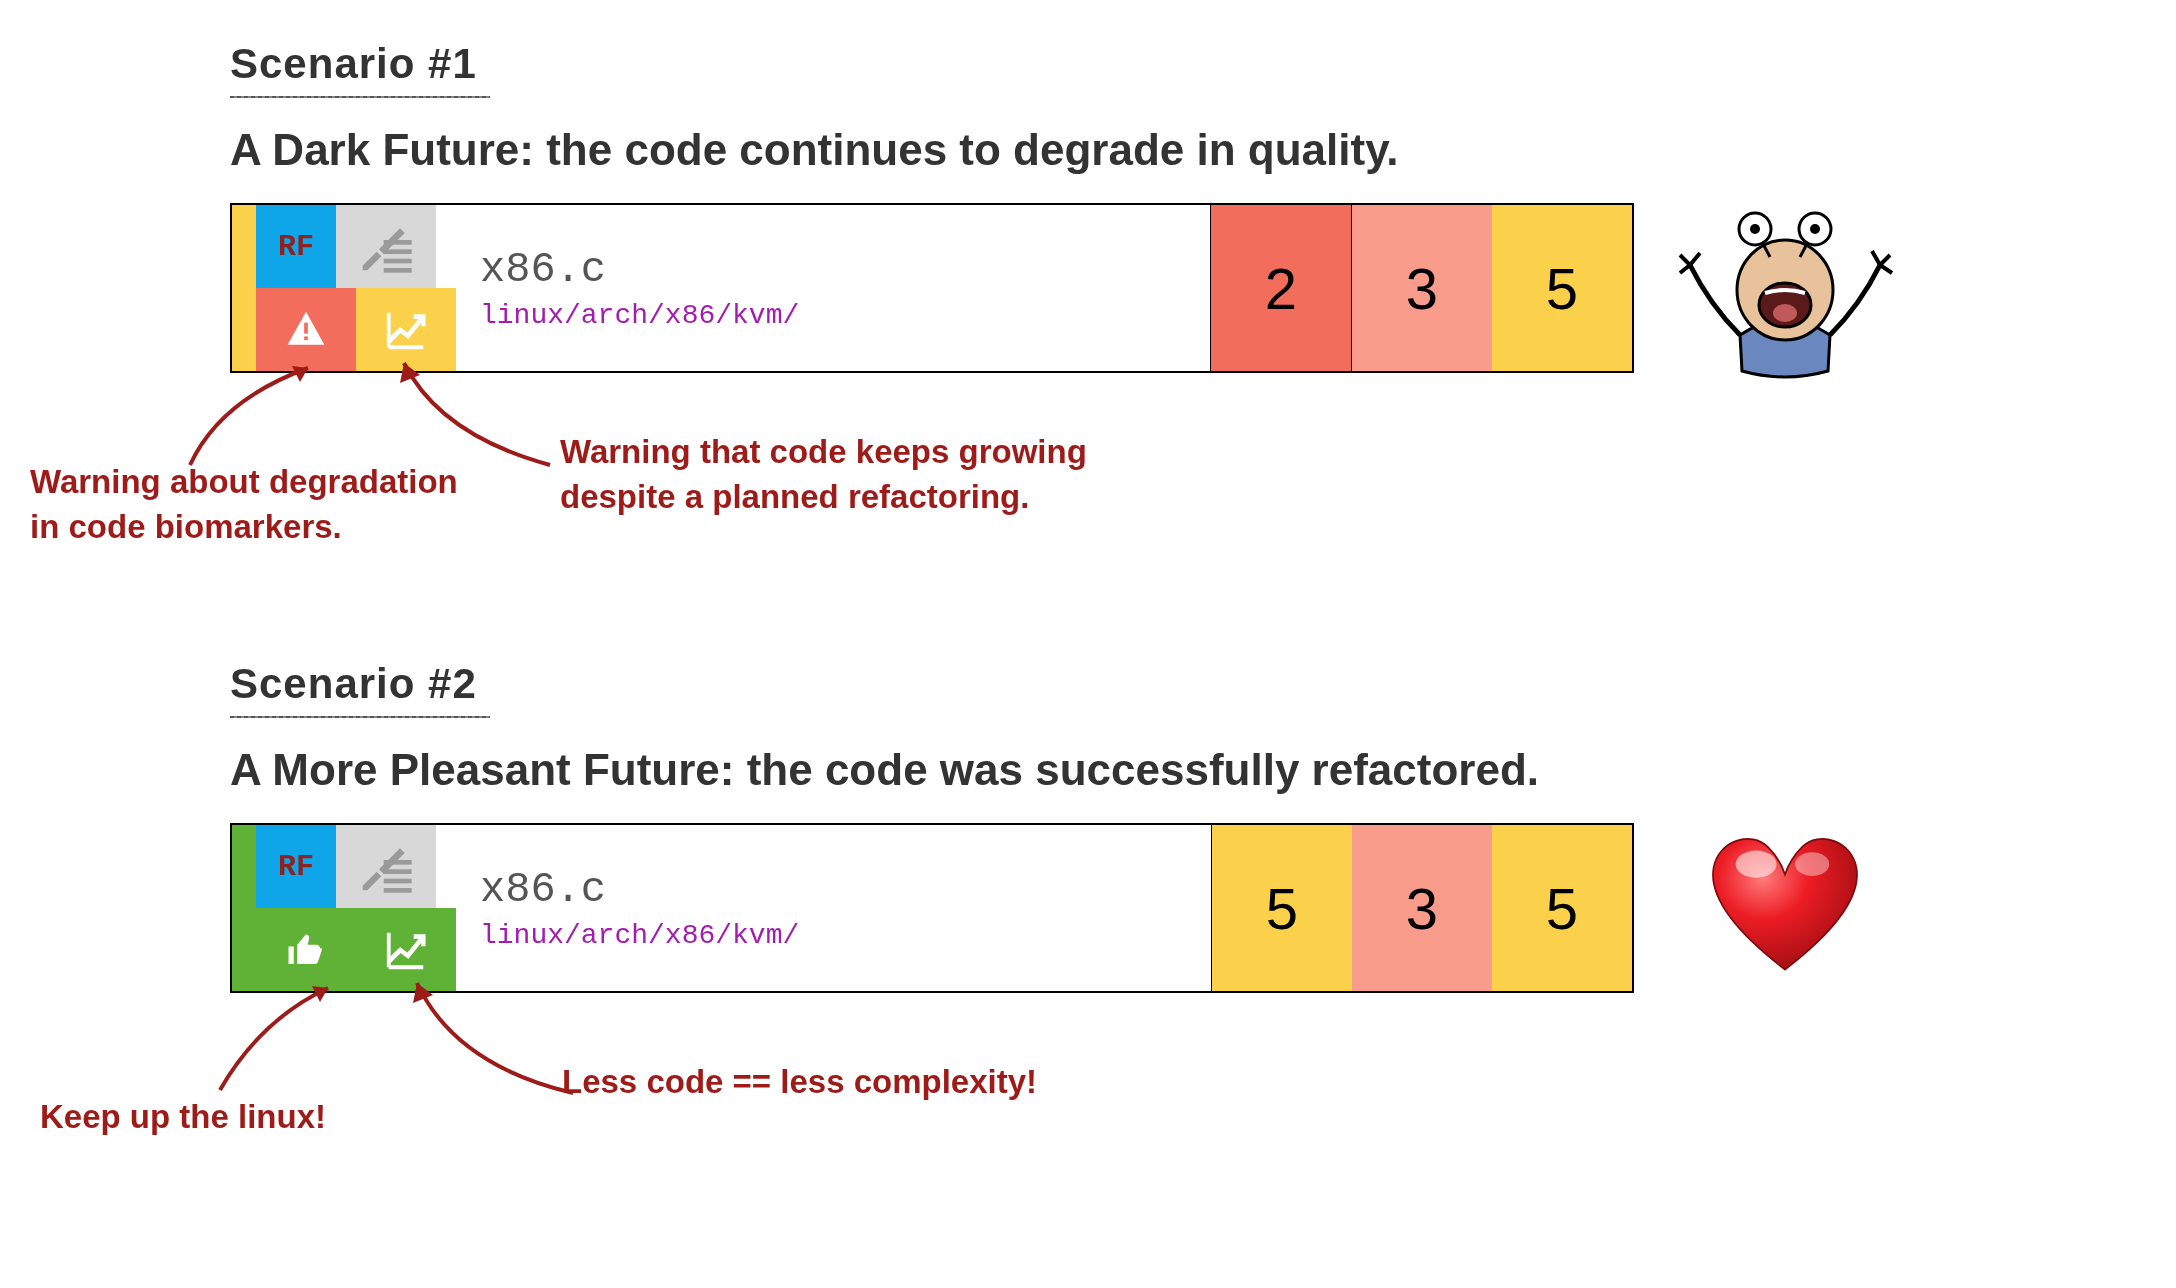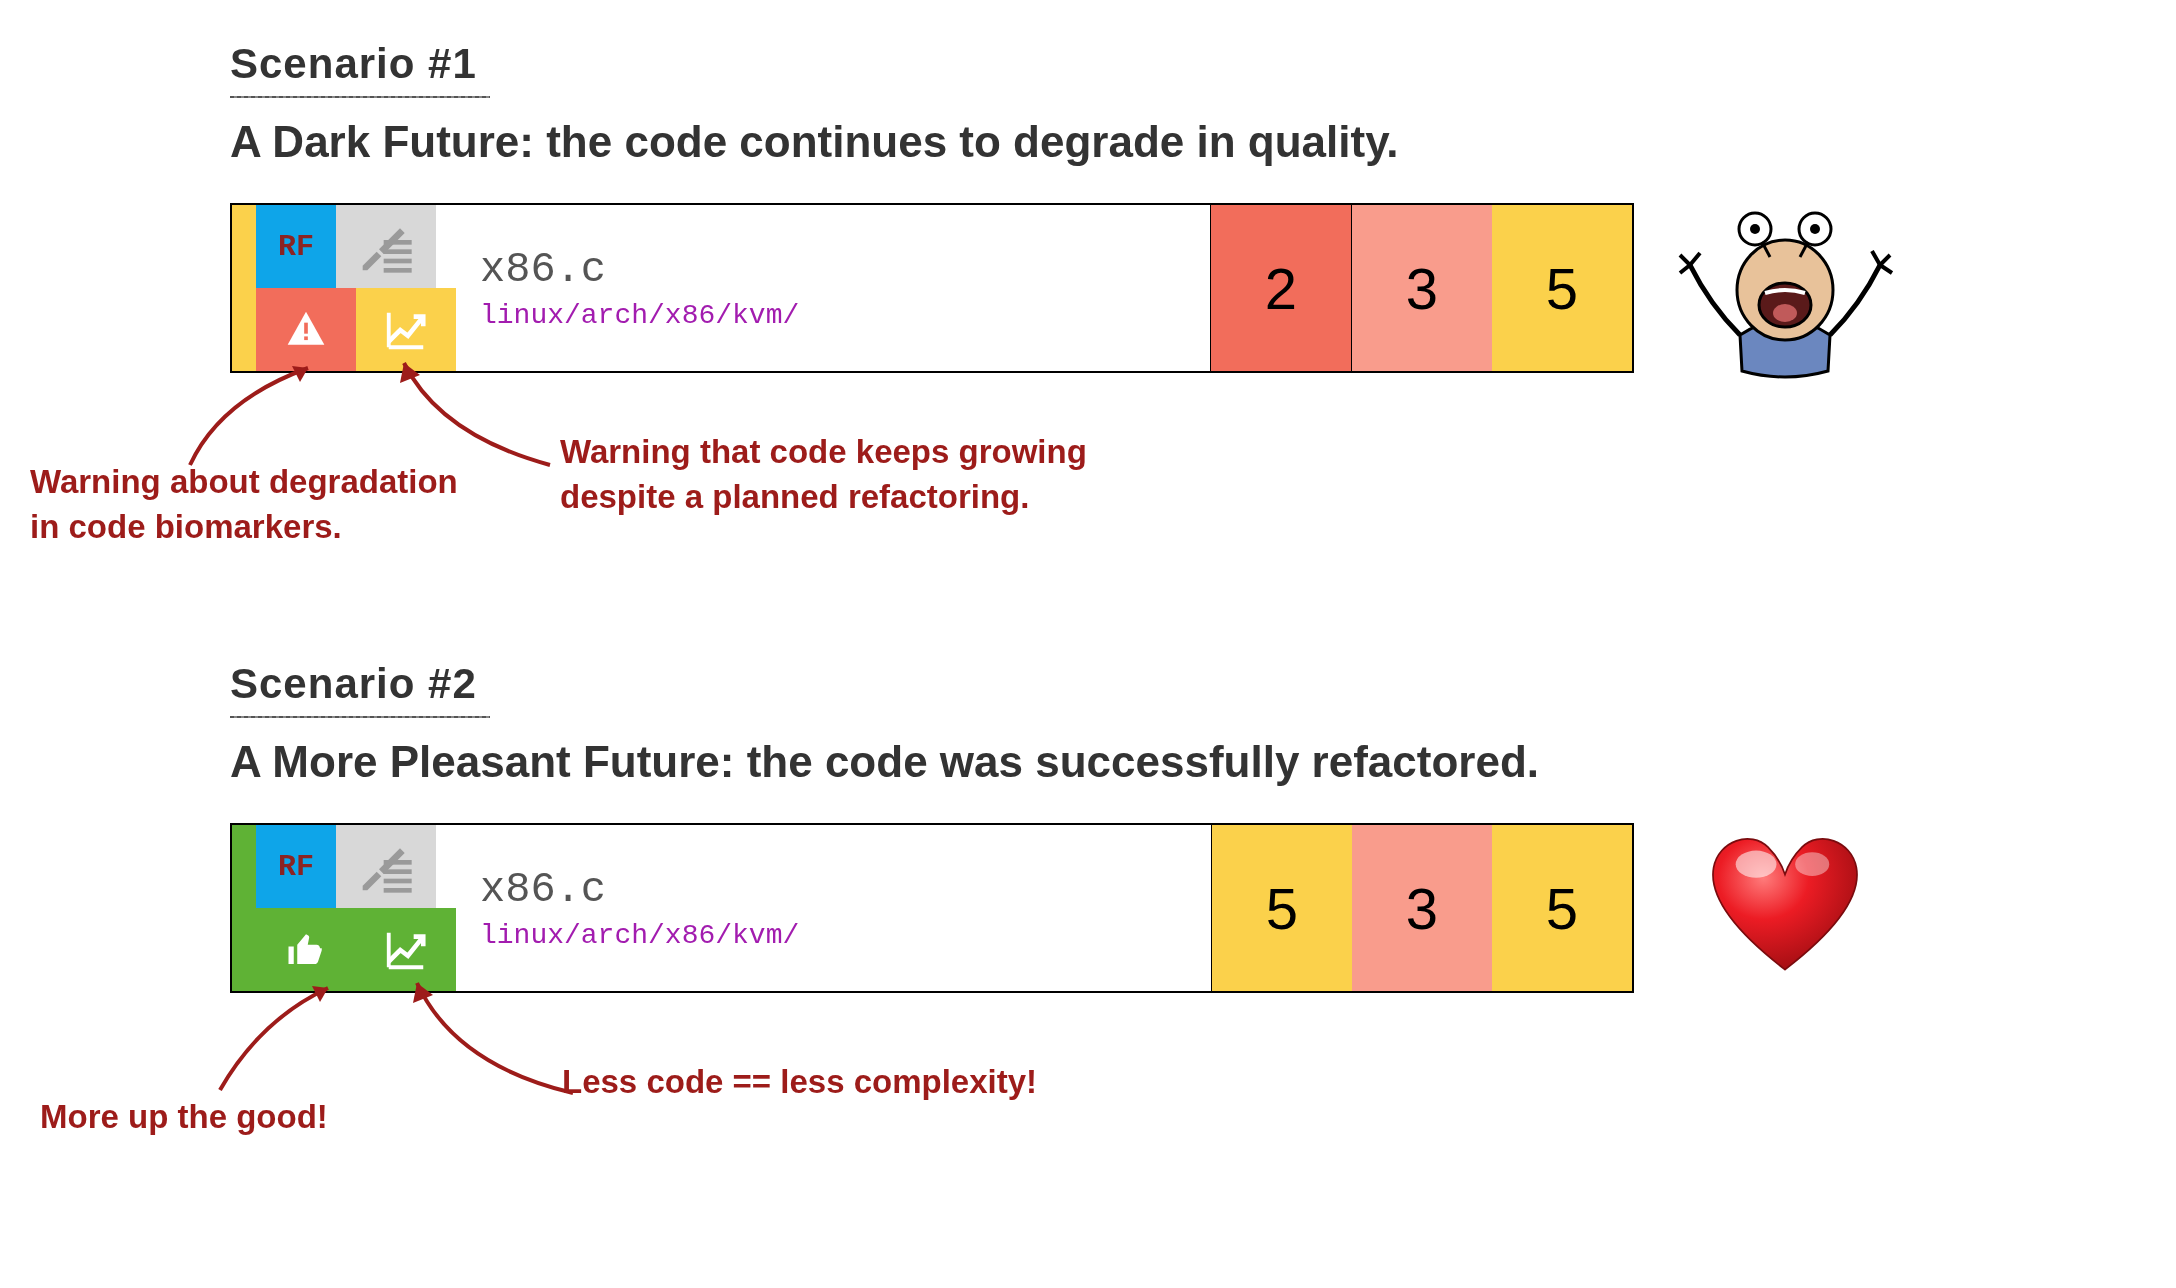--- a/index.html
+++ b/index.html
@@ -33,21 +33,21 @@
   .scenario .underline {
     height: 2px;
     background: repeating-linear-gradient(90deg,#555,#555 4px,#888 4px,#888 7px);
     margin-top: 4px;
     width: 260px;
   }
   .scenario .subtitle {
     font-size: 44px;
     font-weight: 700;
     color: #333;
-    margin-top: 19px;
+    margin-top: 27px;
   }
 
   
   .file-card {
     position: absolute;
     border: 2px solid #000;
     height: 166px;
     display: flex;
     background: #fff;
   }
@@ -326,16 +326,16 @@
 
   <svg class="arrow" style="left:160px; top:980px;" width="220" height="120">
     <path d="M60 110 Q100 40 168 8"></path>
     <polygon class="arrowhead" points="168,8 152,6 160,22"></polygon>
   </svg>
   <svg class="arrow" style="left:395px; top:975px;" width="230" height="130">
     <path d="M178 118 Q60 90 22 8"></path>
     <polygon class="arrowhead" points="22,8 18,28 38,20"></polygon>
   </svg>
 
-  <div class="anno" style="left:40px; top:1095px;">More up the good!</div>
+  <div class="anno" style="left:40px; top:1095px;">Keep up the linux!</div>
   <div class="anno" style="left:562px; top:1060px;">Less code == less complexity!</div>
 
 </div>
 
 </body></html>

